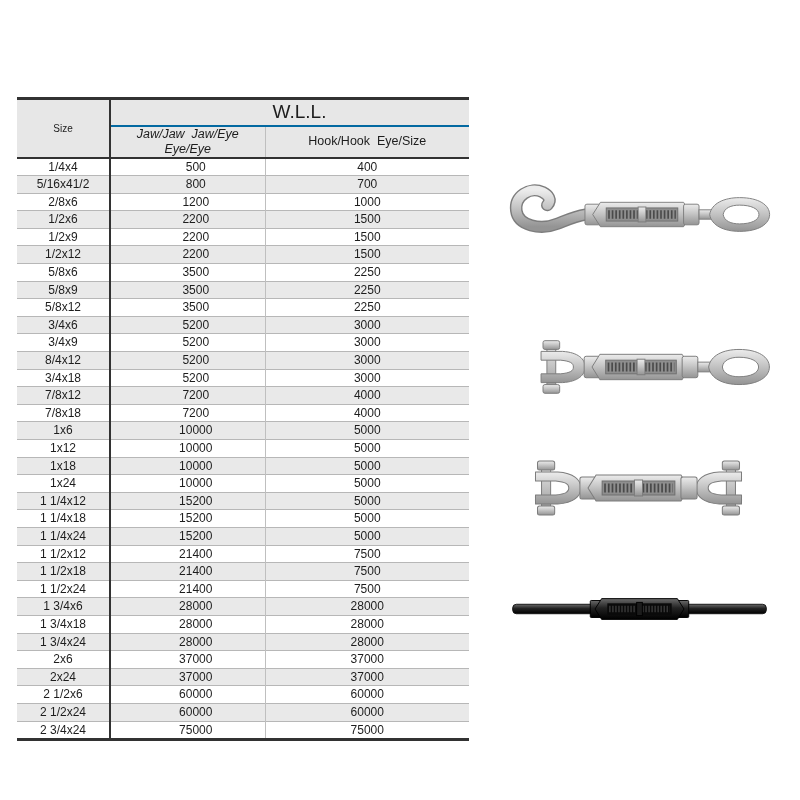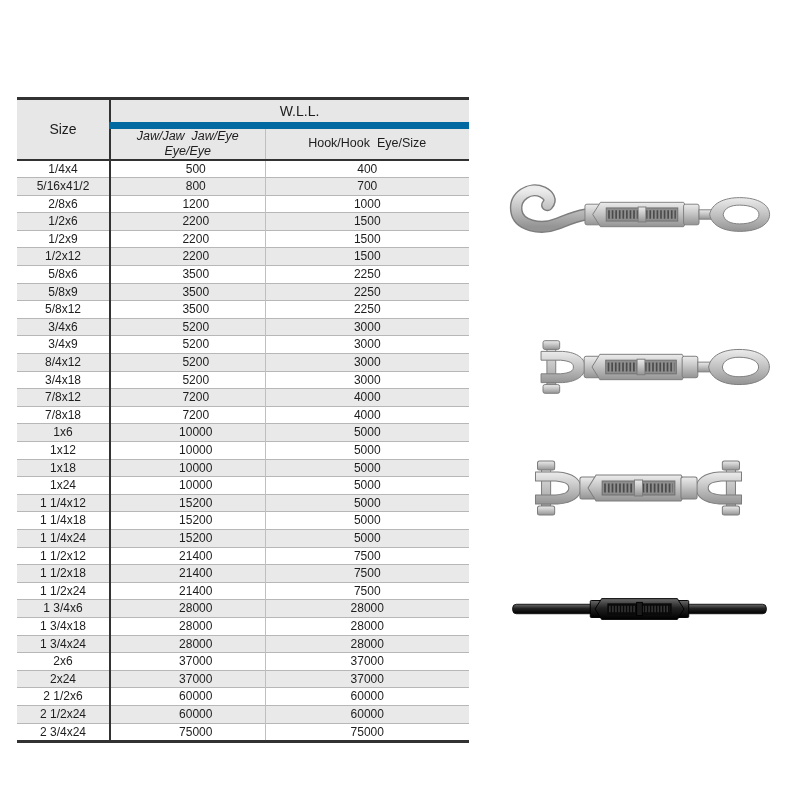--- a/index.html
+++ b/index.html
@@ -16,23 +16,23 @@
   table.spec-table {
     position:absolute; left:17px; top:97px; width:452px;
     border-collapse:collapse; table-layout:fixed;
     border-top:3px solid var(--border-dark,#323232);
     border-bottom:3px solid var(--border-dark,#323232);
   }
   thead th { background:var(--header-bg,#e7e7e7); font-weight:400; vertical-align:middle; }
   th.size-th {
     border-right:2px solid var(--border-dark,#323232);
     border-bottom:2px solid var(--border-dark,#323232);
-    font-size:14px;
+    font-size:10px;
   }
-  th.wll-th { height:27px; border-bottom:7px solid #0369a1; font-size:14px;padding-left:19px; }
+  th.wll-th { height:27px; border-bottom:2px solid #0369a1; font-size:19px;padding-left:19px; }
   tr.sub-row th {
     height:32px; font-size:12.5px; line-height:1.18;
     border-bottom:2px solid var(--border-dark,#323232);
   }
   th.col-jaw-h { border-right:1px solid var(--col-line,#bfbfbf);font-style:italic; }
   .sub-th div, th.col-hook-h { white-space:pre; }
   tbody tr { height:16.6px; }
   tbody tr:nth-child(even) { background:var(--row-alt-bg,#e9e9e9); }
   tbody td { text-align:center; font-size:12px; padding:0; line-height:16.6px; }
   tbody tr + tr td { border-top:1px solid var(--row-line,#b7b7b7); }

